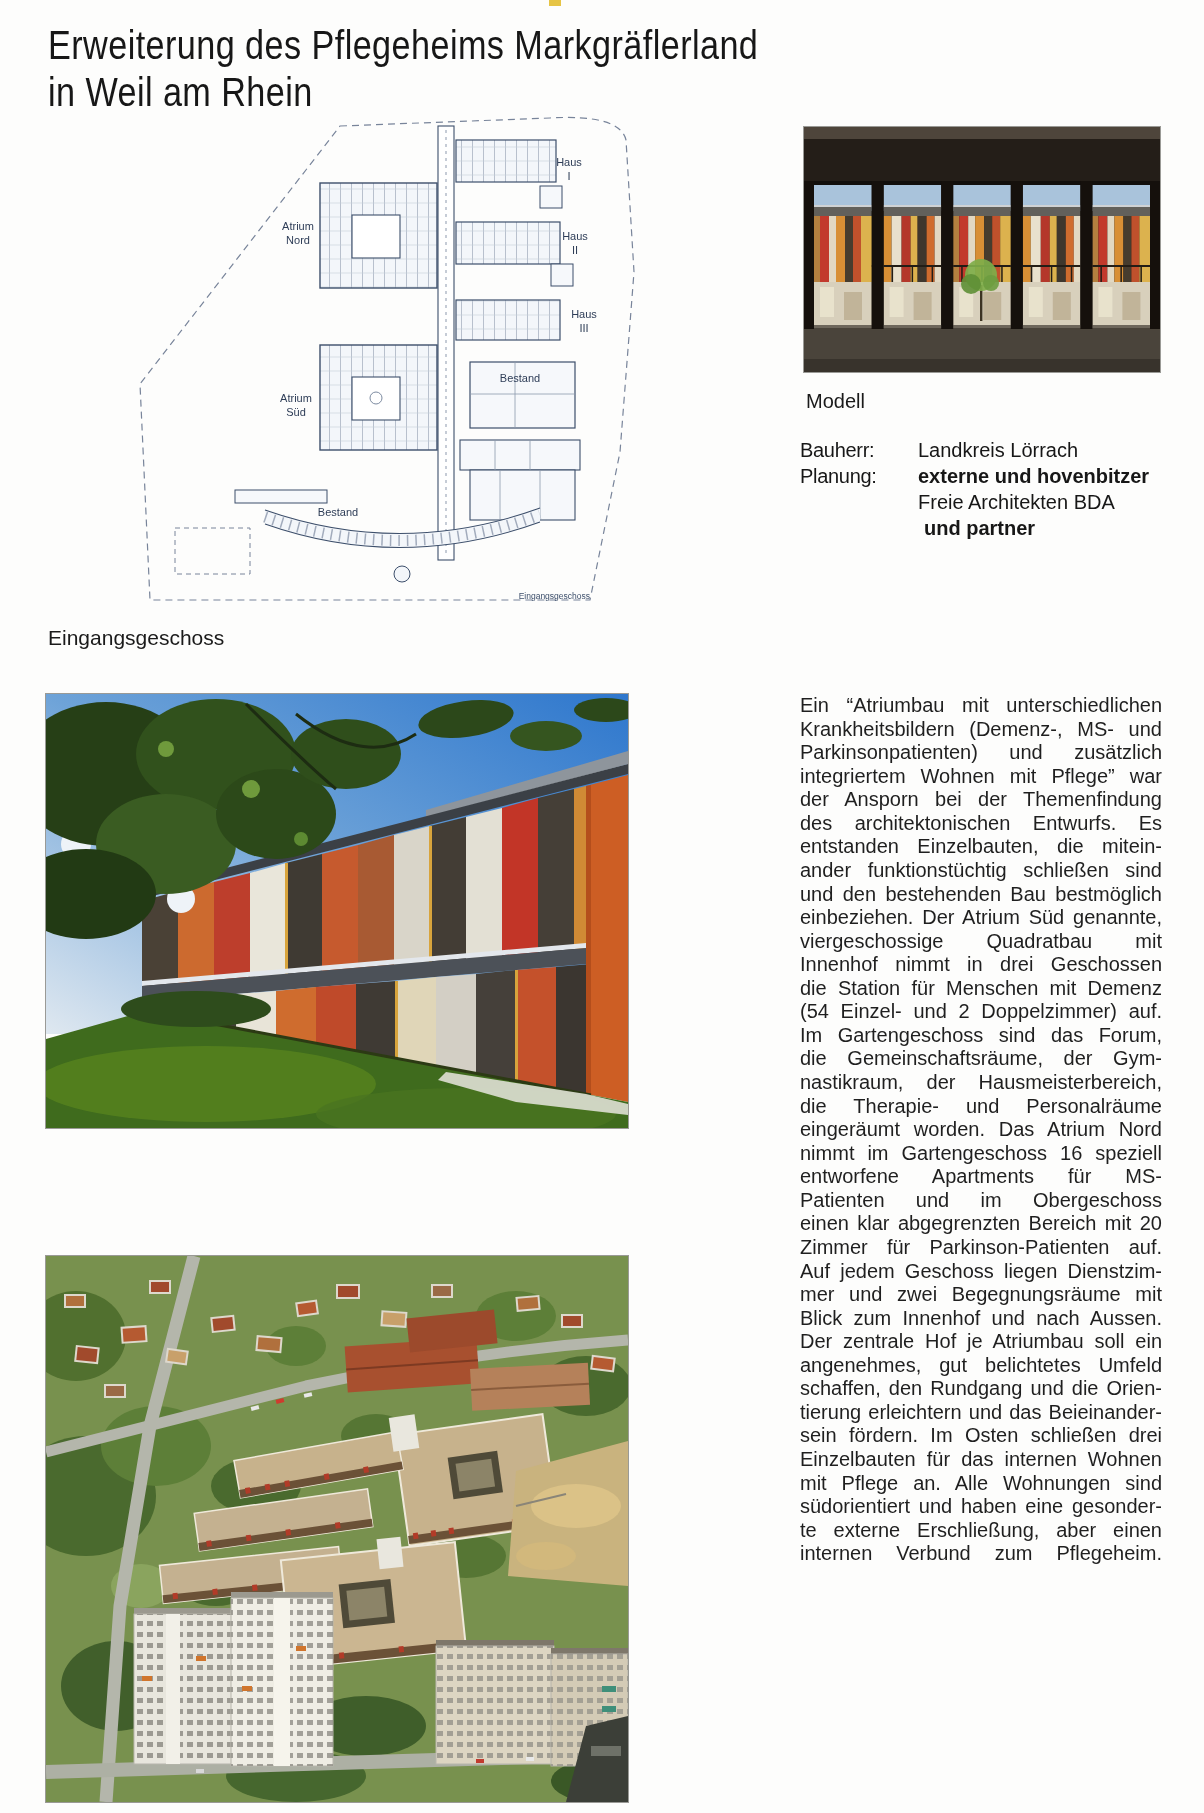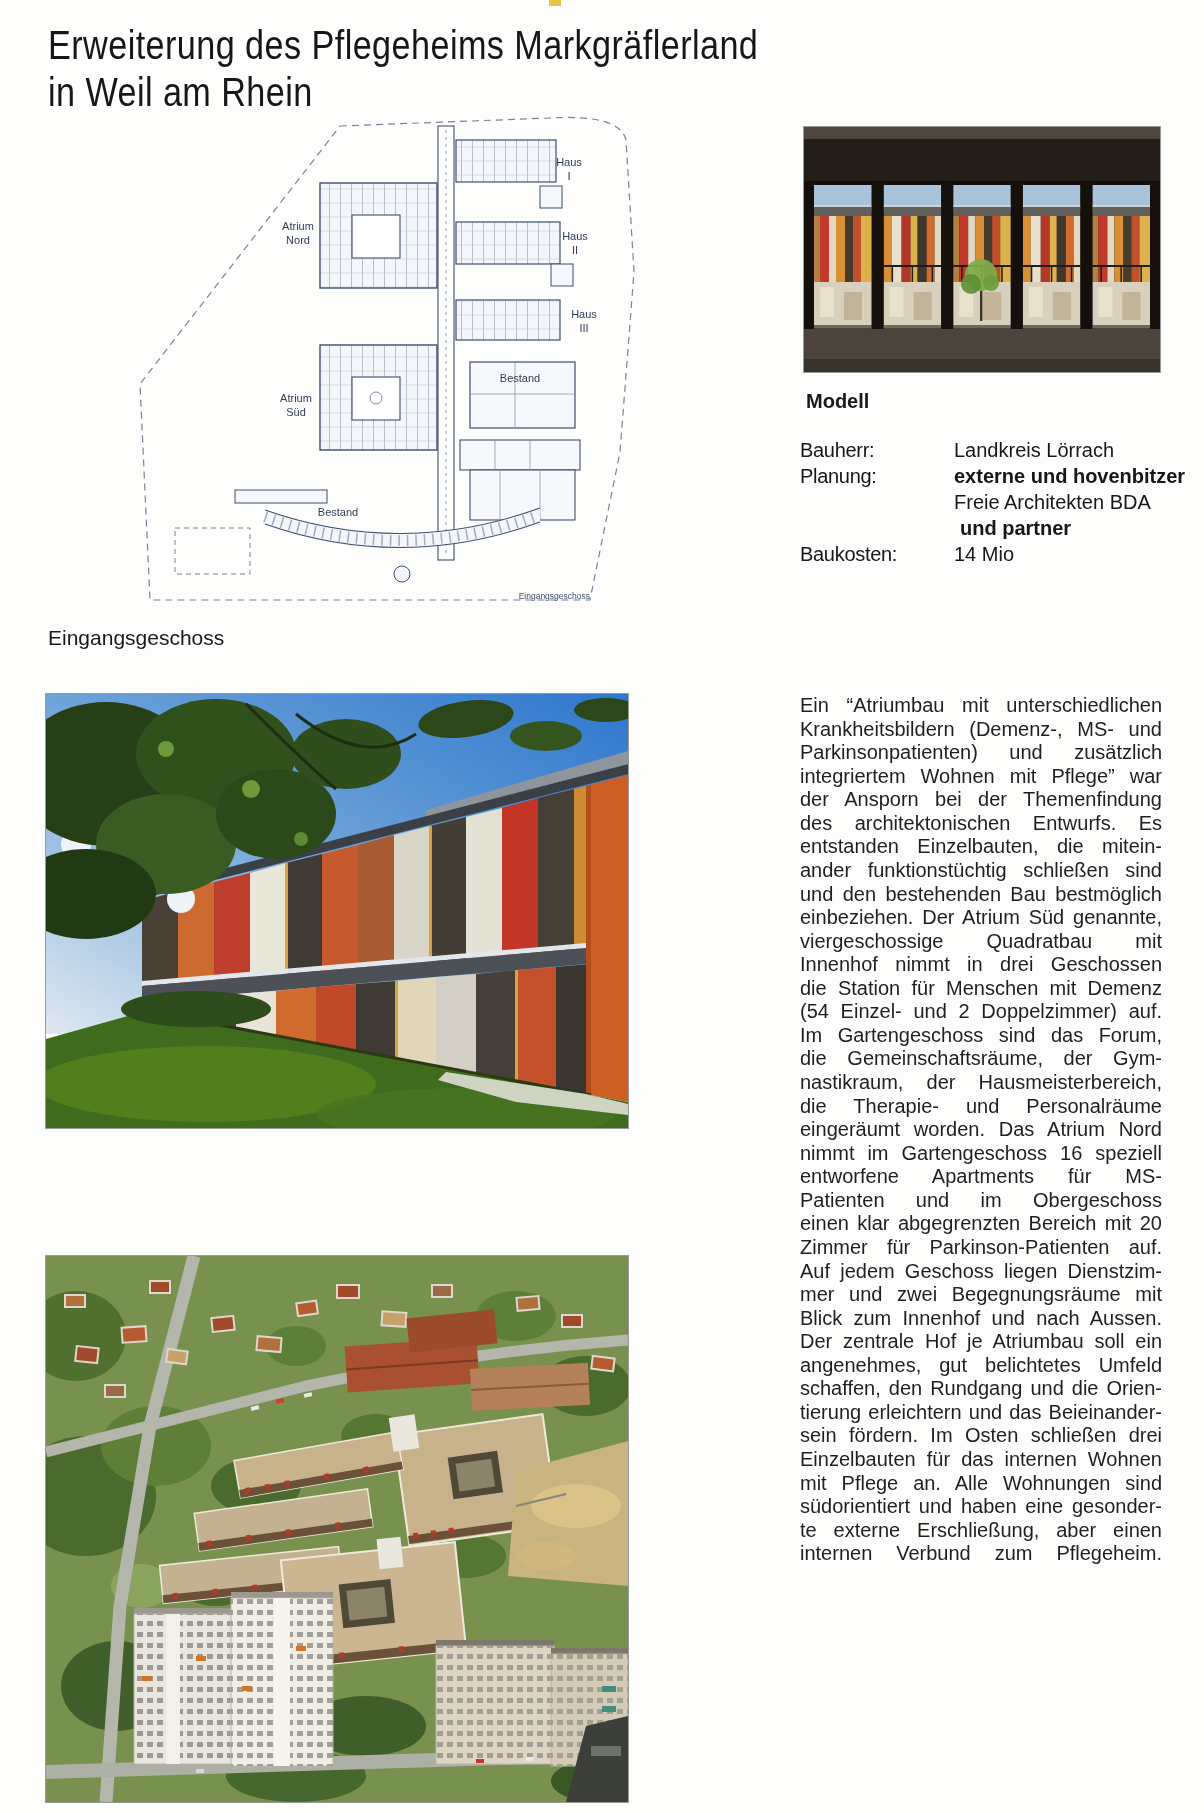--- a/index.html
+++ b/index.html
@@ -2,23 +2,23 @@
 <html><head>
 <meta charset="utf-8">
 <style>
   html,body{margin:0;padding:0;background:#e9e9e9;}
   .page{position:relative;width:1204px;height:1813px;margin:0 auto;background:#fdfdfc;
         font-family:"Liberation Sans",sans-serif;color:#1c1c1c;overflow:hidden;}
   .title-block{position:absolute;left:48px;top:22px;transform:scaleX(.855);transform-origin:0 0;}
   .title-line{font-size:40px;line-height:47px;color:#171717;white-space:nowrap;letter-spacing:.5px;}
   .cap{position:absolute;color:#1a1a1a;}
   #cap-plan{left:48px;top:626px;font-size:21px;}
-  #cap-modell{left:806px;top:390px;font-size:20px;font-weight:bold;}
+  #cap-modell{left:806px;top:390px;font-size:20px;}
   .info{position:absolute;left:800px;top:437px;width:372px;font-size:20px;line-height:26px;color:#171717;}
-  .irow{display:flex;gap:36px;}
+  .irow{display:flex;}
   .ilabel{flex:0 0 118px;letter-spacing:-0.3px;white-space:nowrap;}
   .ival{white-space:nowrap;}
   .b{font-weight:bold;}
   .body-text{position:absolute;left:800px;top:694px;width:362px;font-size:20px;color:#1f1f1f;}
   .bl{text-align:justify;text-align-last:justify;-moz-text-align-last:justify;line-height:23.57px;height:23.57px;overflow:visible;}
   svg{display:block;}
   .photo{position:absolute;outline:1px solid #9a9a96;}
   .plansvg{position:absolute;left:120px;top:112px;}
   .plantext{font-family:"Liberation Sans",sans-serif;font-size:11px;fill:#2e3d57;}
   .plansmall{font-family:"Liberation Sans",sans-serif;font-size:8.5px;fill:#3d4f6b;}
@@ -213,24 +213,20 @@
       <div class="ilabel">Planung:</div>
       <div class="ival b">externe und hovenbitzer</div>
     </div>
     <div class="irow">
       <div class="ilabel"></div>
       <div class="ival">Freie Architekten BDA</div>
     </div>
     <div class="irow">
       <div class="ilabel"></div>
       <div class="ival b" style="padding-left:6px;">und partner</div>
-    </div>
-    <div class="irow">
-      <div class="ilabel">Baukosten:</div>
-      <div class="ival">14 Mio</div>
     </div>
   </div>
 
   <svg class="photo" style="left:46px;top:694px;" width="582" height="434" viewBox="0 0 582 434">
     <defs>
       <linearGradient id="skyg" x1="0" y1="1" x2="1" y2="0">
         <stop offset="0" stop-color="#dfe8f0"></stop>
           <stop offset="0.5" stop-color="#6ea3d8"></stop>
           <stop offset="1" stop-color="#2e77cd"></stop>
       </linearGradient>

